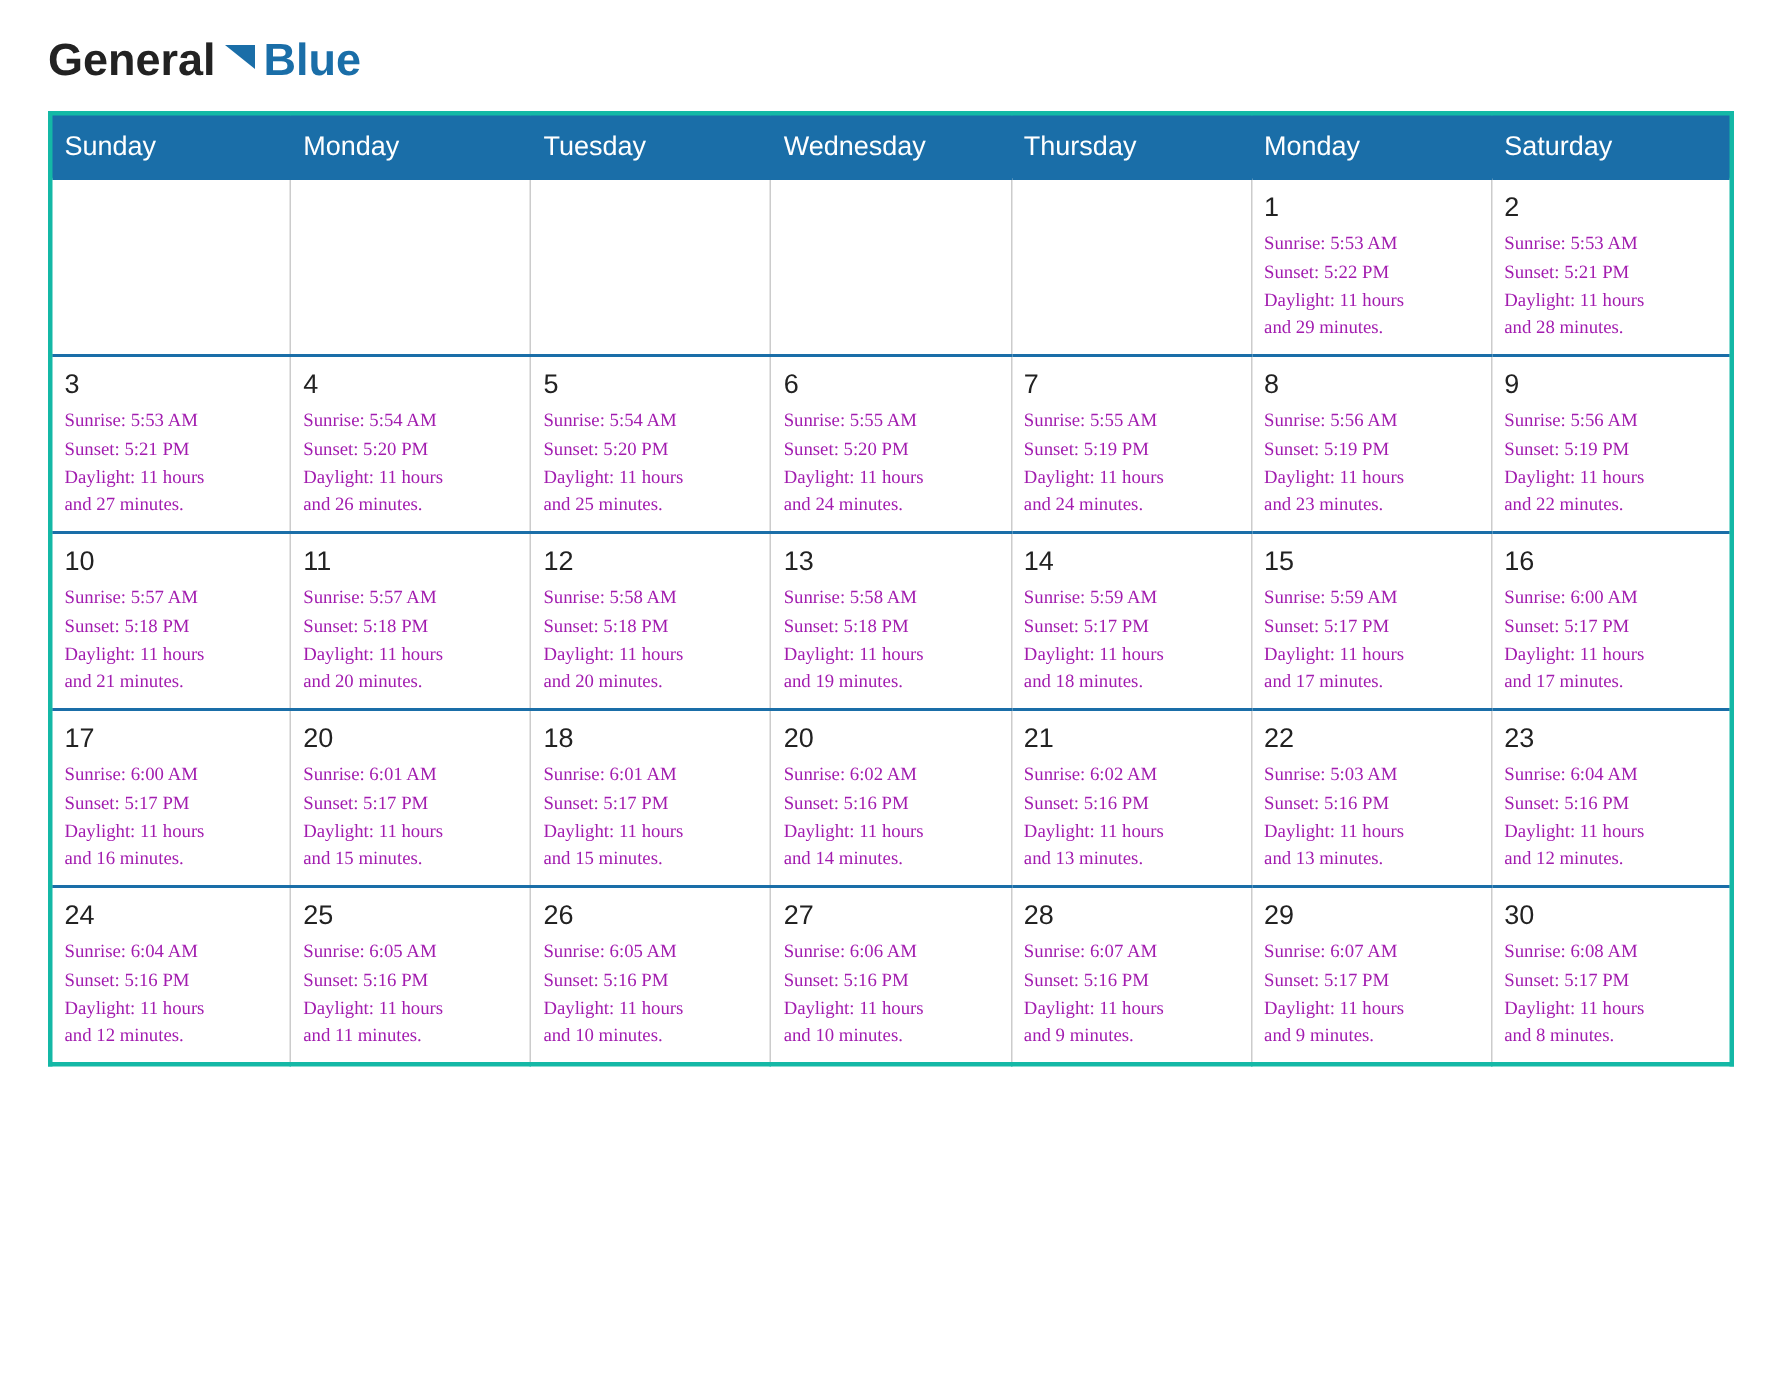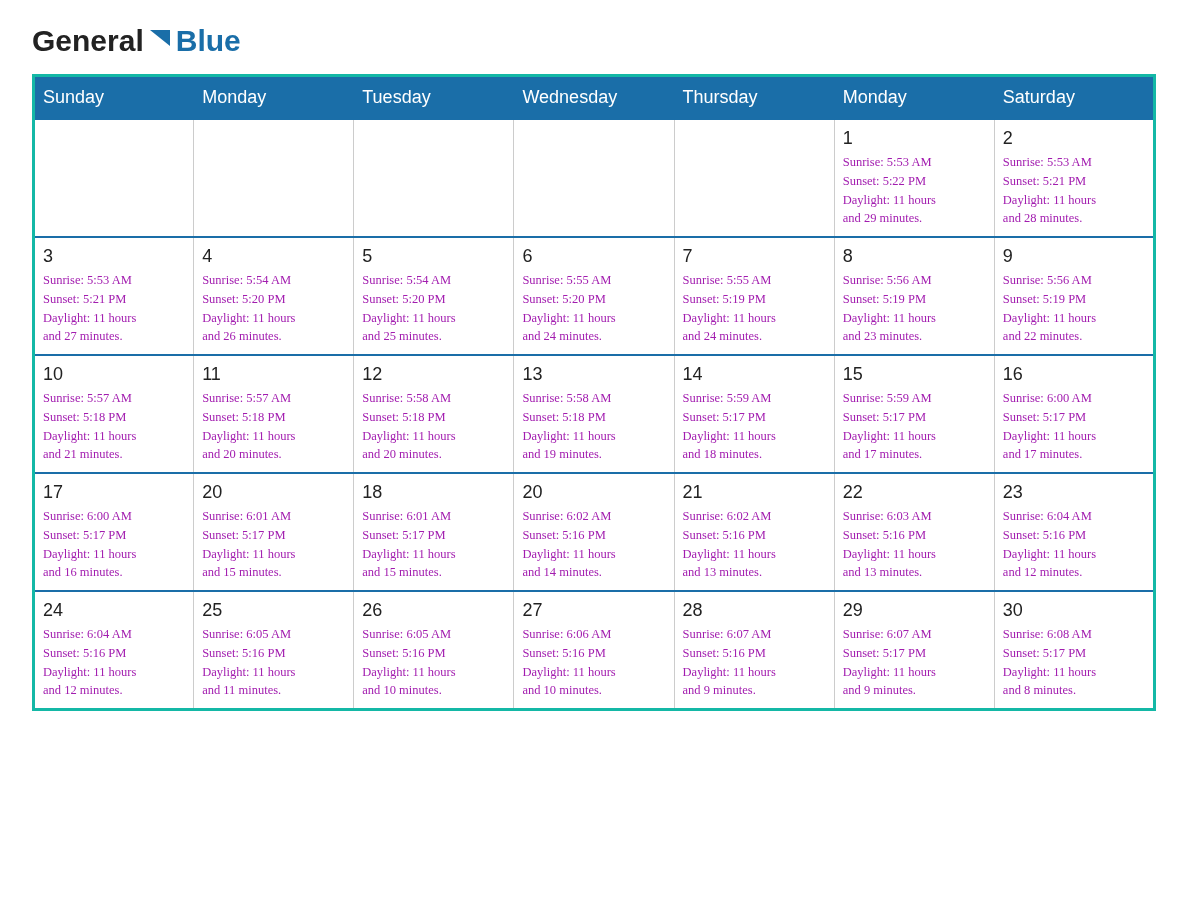--- a/index.html
+++ b/index.html
@@ -271,21 +271,21 @@
         </td>
         <td>
           <span class="day-number">21</span>
           <div class="day-info" style="white-space: pre-line;">Sunrise: 6:02 AM
 Sunset: 5:16 PM
 Daylight: 11 hours
 and 13 minutes.</div>
         </td>
         <td>
           <span class="day-number">22</span>
-          <div class="day-info" style="white-space: pre-line;">Sunrise: 6:03 AM
+          <div class="day-info" style="white-space: pre-line;">Sunrise: 5:03 AM
 Sunset: 5:16 PM
 Daylight: 11 hours
 and 13 minutes.</div>
         </td>
         <td>
           <span class="day-number">23</span>
           <div class="day-info" style="white-space: pre-line;">Sunrise: 6:04 AM
 Sunset: 5:16 PM
 Daylight: 11 hours
 and 12 minutes.</div>

